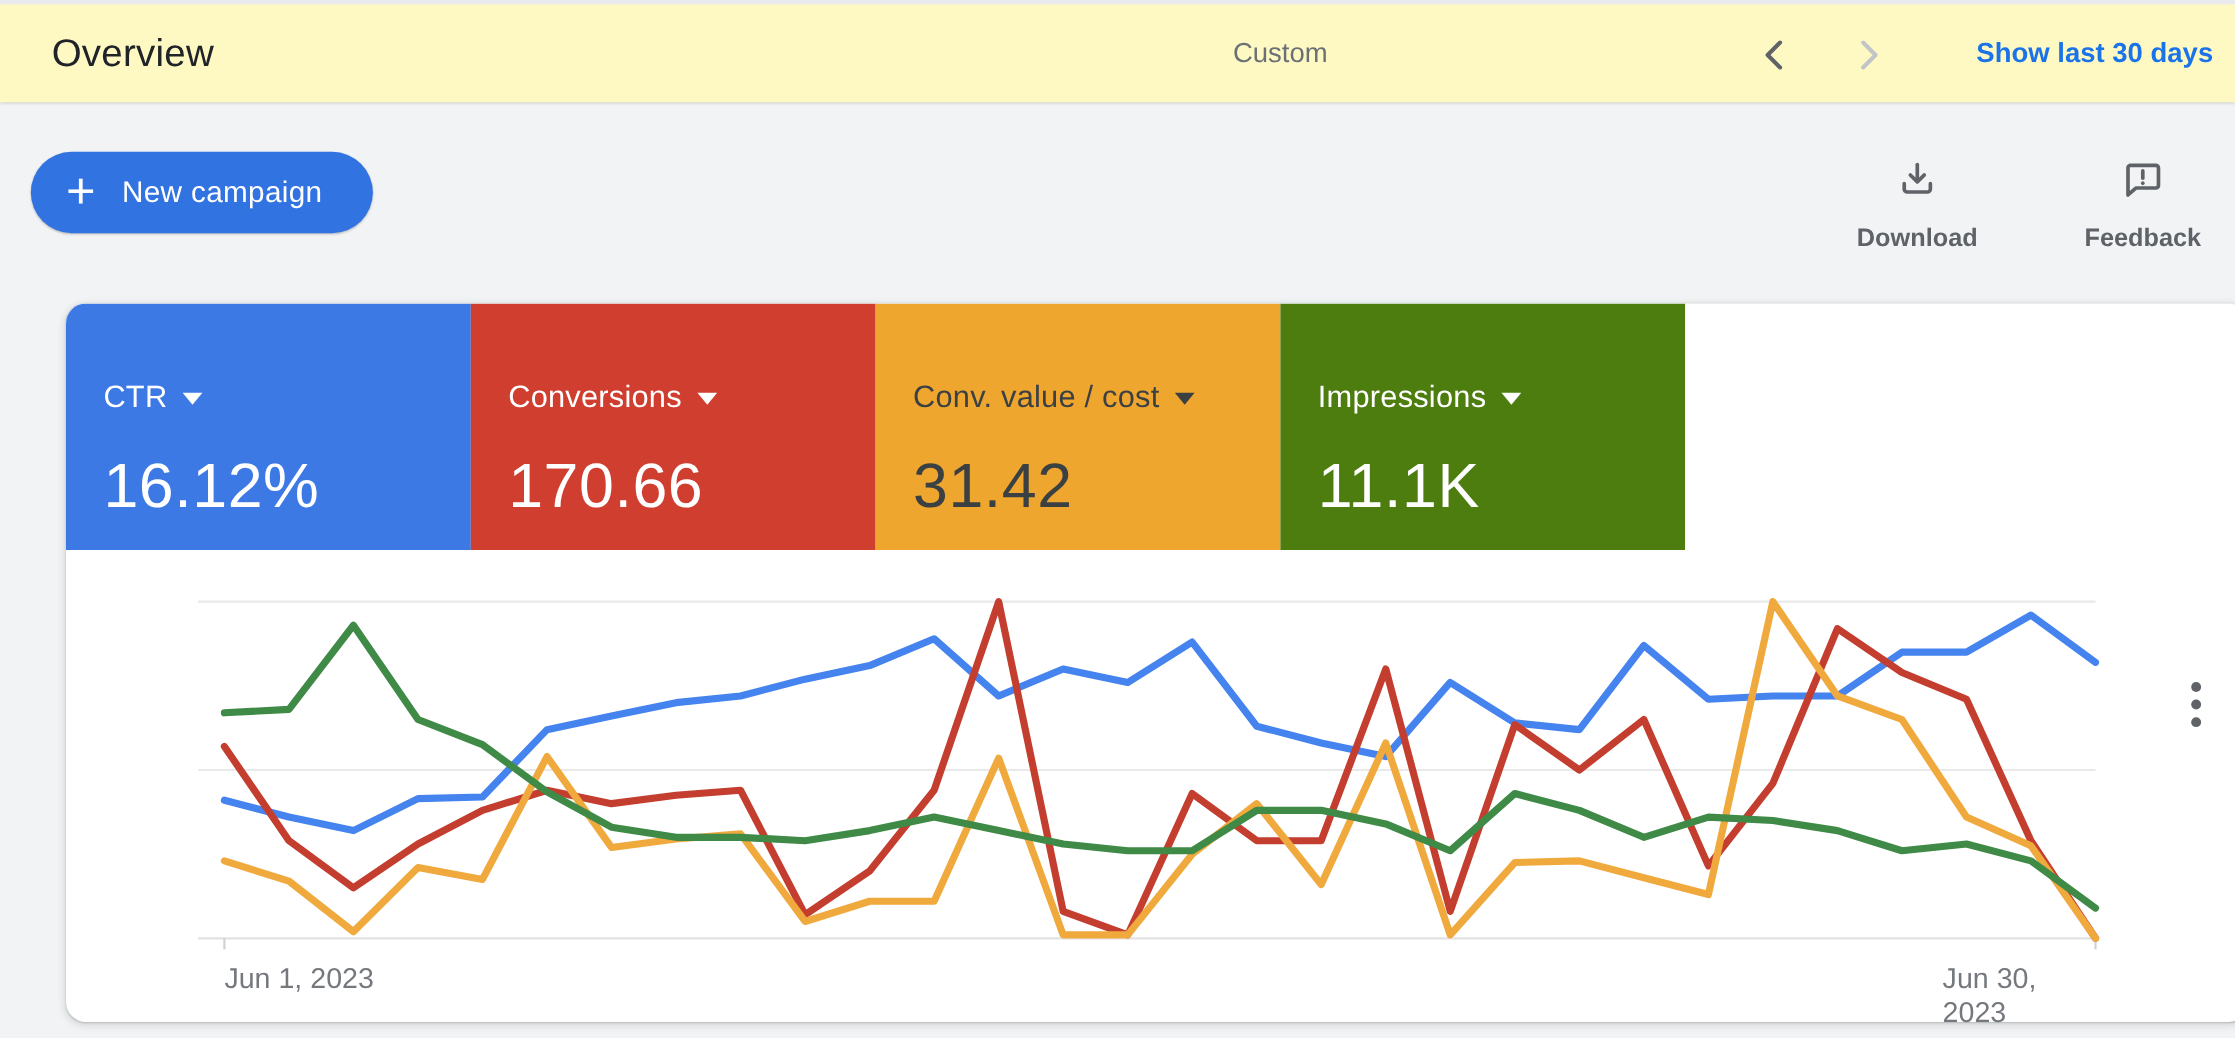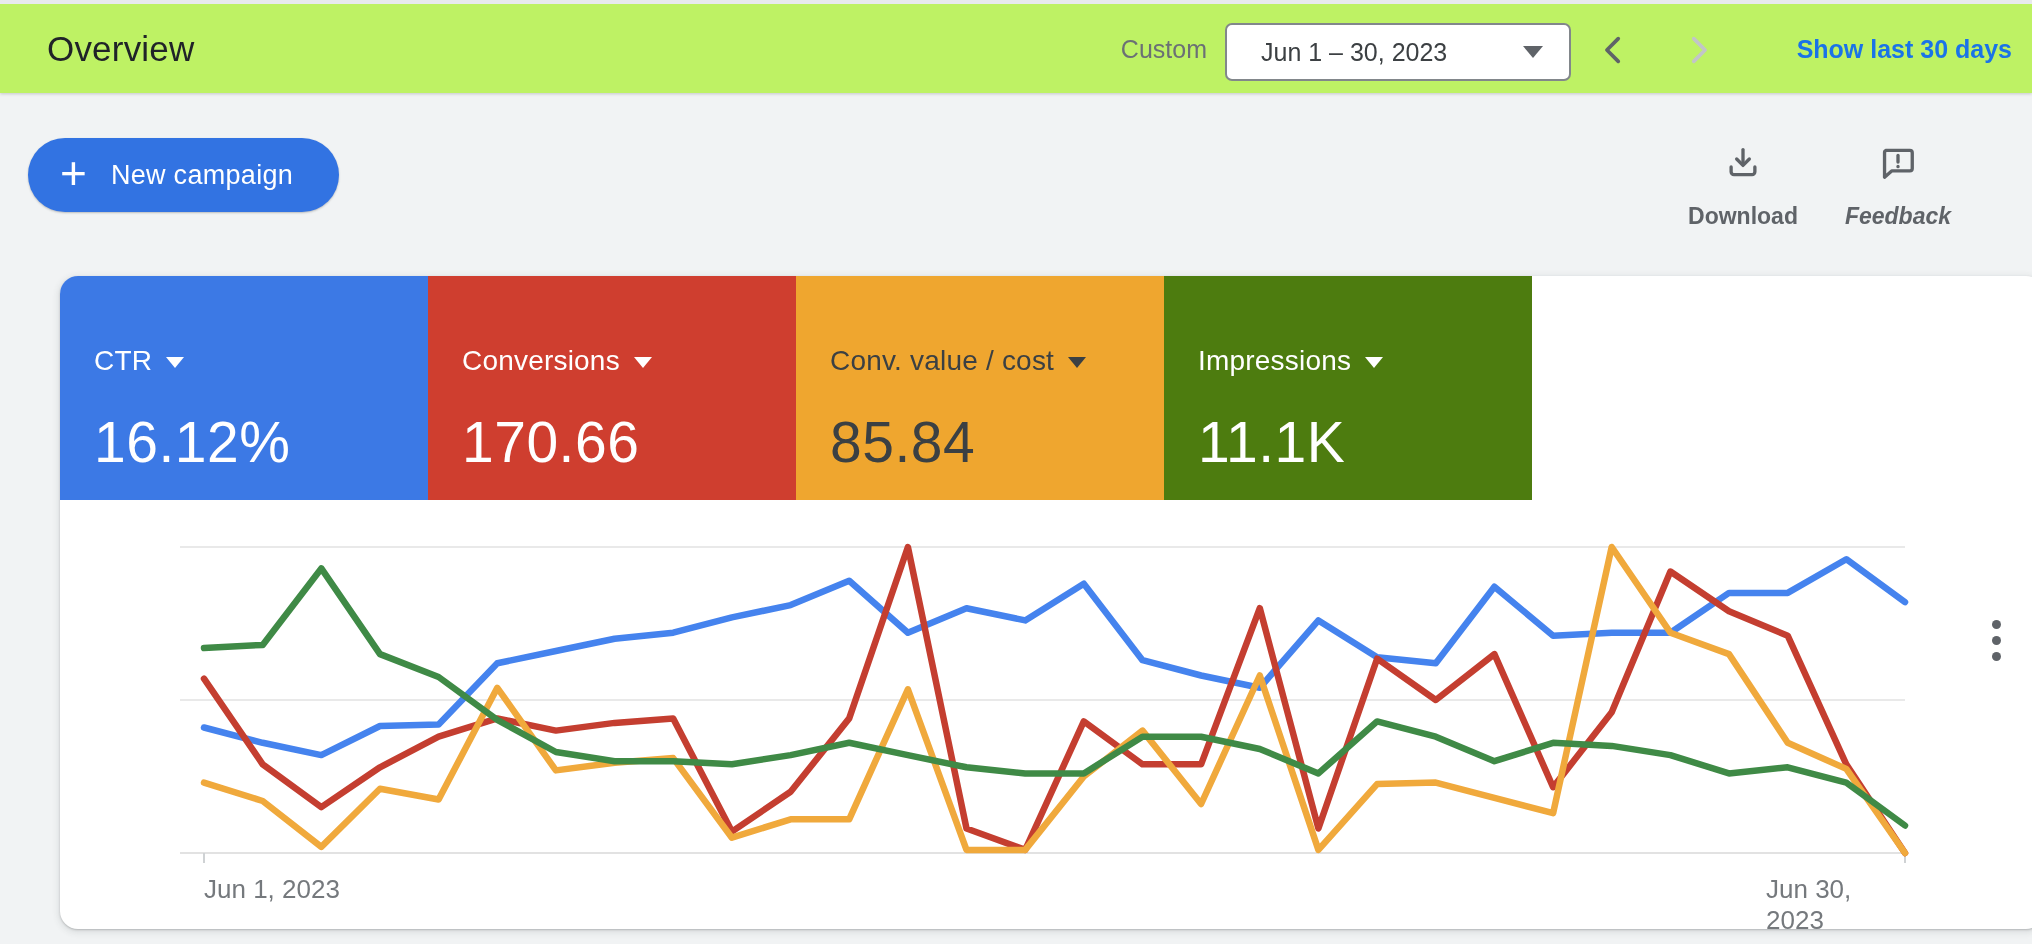--- a/index.html
+++ b/index.html
@@ -6,21 +6,21 @@
   html,body { width:2032px; height:944px; }
   body {
     font-family:"Liberation Sans", sans-serif;
     background:#f1f3f4;
     position:relative; overflow:hidden;
     -webkit-font-smoothing:antialiased;
   }
   
   .topbar {
     position:absolute; left:0; top:0; width:2032px; height:93px;
-    background:#bef264;
+    background:#fef9c3;
     border-top:4px solid #e8eaed;
     box-shadow:0 1px 3px rgba(0,0,0,.18);
     z-index:5;
   }
   .page-title {
     position:absolute; left:47px; top:50%; transform:translateY(-50%);
     font-size:35px; color:#202328; letter-spacing:.2px;
   }
   .custom-label {
     position:absolute; right:825px; top:50%; transform:translateY(-50%);
@@ -53,21 +53,21 @@
     box-shadow:0 1px 2px rgba(60,64,67,.3);
   }
   .plus-glyph { color:#fff; font-size:46px; font-weight:300; line-height:1; margin-top:-4px; }
   .new-campaign-label { color:#fff; font-size:27px; letter-spacing:.3px; }
   .action-item {
     position:absolute; top:144px; width:160px; height:86px; cursor:pointer;
     display:flex; flex-direction:column; align-items:center; justify-content:space-between;
     background:none; border:none;
   }
   .action-download { left:1663px; }
-  .action-feedback { left:1818px;font-style:italic; }
+  .action-feedback { left:1868px; }
   .action-item svg { display:block; }
   .action-label { font-size:23px; font-weight:700; color:#5f6368; }
   
   .card {
     position:absolute; left:29px; top:276px; width:1984px; height:653px;
     background:#fff; border-radius:18px;
     box-shadow:0 1px 2px rgba(60,64,67,.28), 0 2px 6px 2px rgba(60,64,67,.1);
     margin-left:31px;
   }
   .tile-row { position:absolute; left:0; top:0; height:224px; display:flex; border-top-left-radius:18px; overflow:hidden; }
@@ -95,24 +95,20 @@
   .axis-label { position:absolute; top:598px; font-size:26px; color:#75797d; }
   .axis-label-start { left:144px; }
   .axis-label-end { left:1845px; transform:translateX(-100%); }
 </style>
 </head>
 <body>
 
 <div class="topbar">
   <div class="page-title">Overview</div>
   <div class="custom-label">Custom</div>
-  <div class="date-box">
-    <span class="date-box-text">Jun 1 – 30, 2023</span>
-    <span class="caret-down"></span>
-  </div>
   <button class="chev chev-prev">
     <span>
       <svg width="34" height="34" viewBox="0 0 24 24">
           <polyline points="15 4 7 12 15 20" fill="none" stroke="#5f6368" stroke-width="2.6" stroke-linecap="round" stroke-linejoin="round"></polyline>
         </svg>
     </span>
   </button>
   <button class="chev chev-next">
     <span>
       <svg width="34" height="34" viewBox="0 0 24 24">
@@ -164,21 +160,21 @@
           <span class="tile-label">Conversions</span>
           <span class="tile-caret"></span>
         </span>
         <span class="tile-value" style="display: block;">170.66</span>
       </button>
       <button class="tile" style="background: rgb(239, 166, 47); color: rgb(59, 64, 67);">
         <span class="tile-label-row">
           <span class="tile-label">Conv. value / cost</span>
           <span class="tile-caret"></span>
         </span>
-        <span class="tile-value" style="display: block;">85.84</span>
+        <span class="tile-value" style="display: block;">31.42</span>
       </button>
       <button class="tile" style="background: #4d7c0f; color: rgb(255, 255, 255);">
         <span class="tile-label-row">
           <span class="tile-label">Impressions</span>
           <span class="tile-caret"></span>
         </span>
         <span class="tile-value" style="display: block;">11.1K</span>
       </button>
     </div>
 

